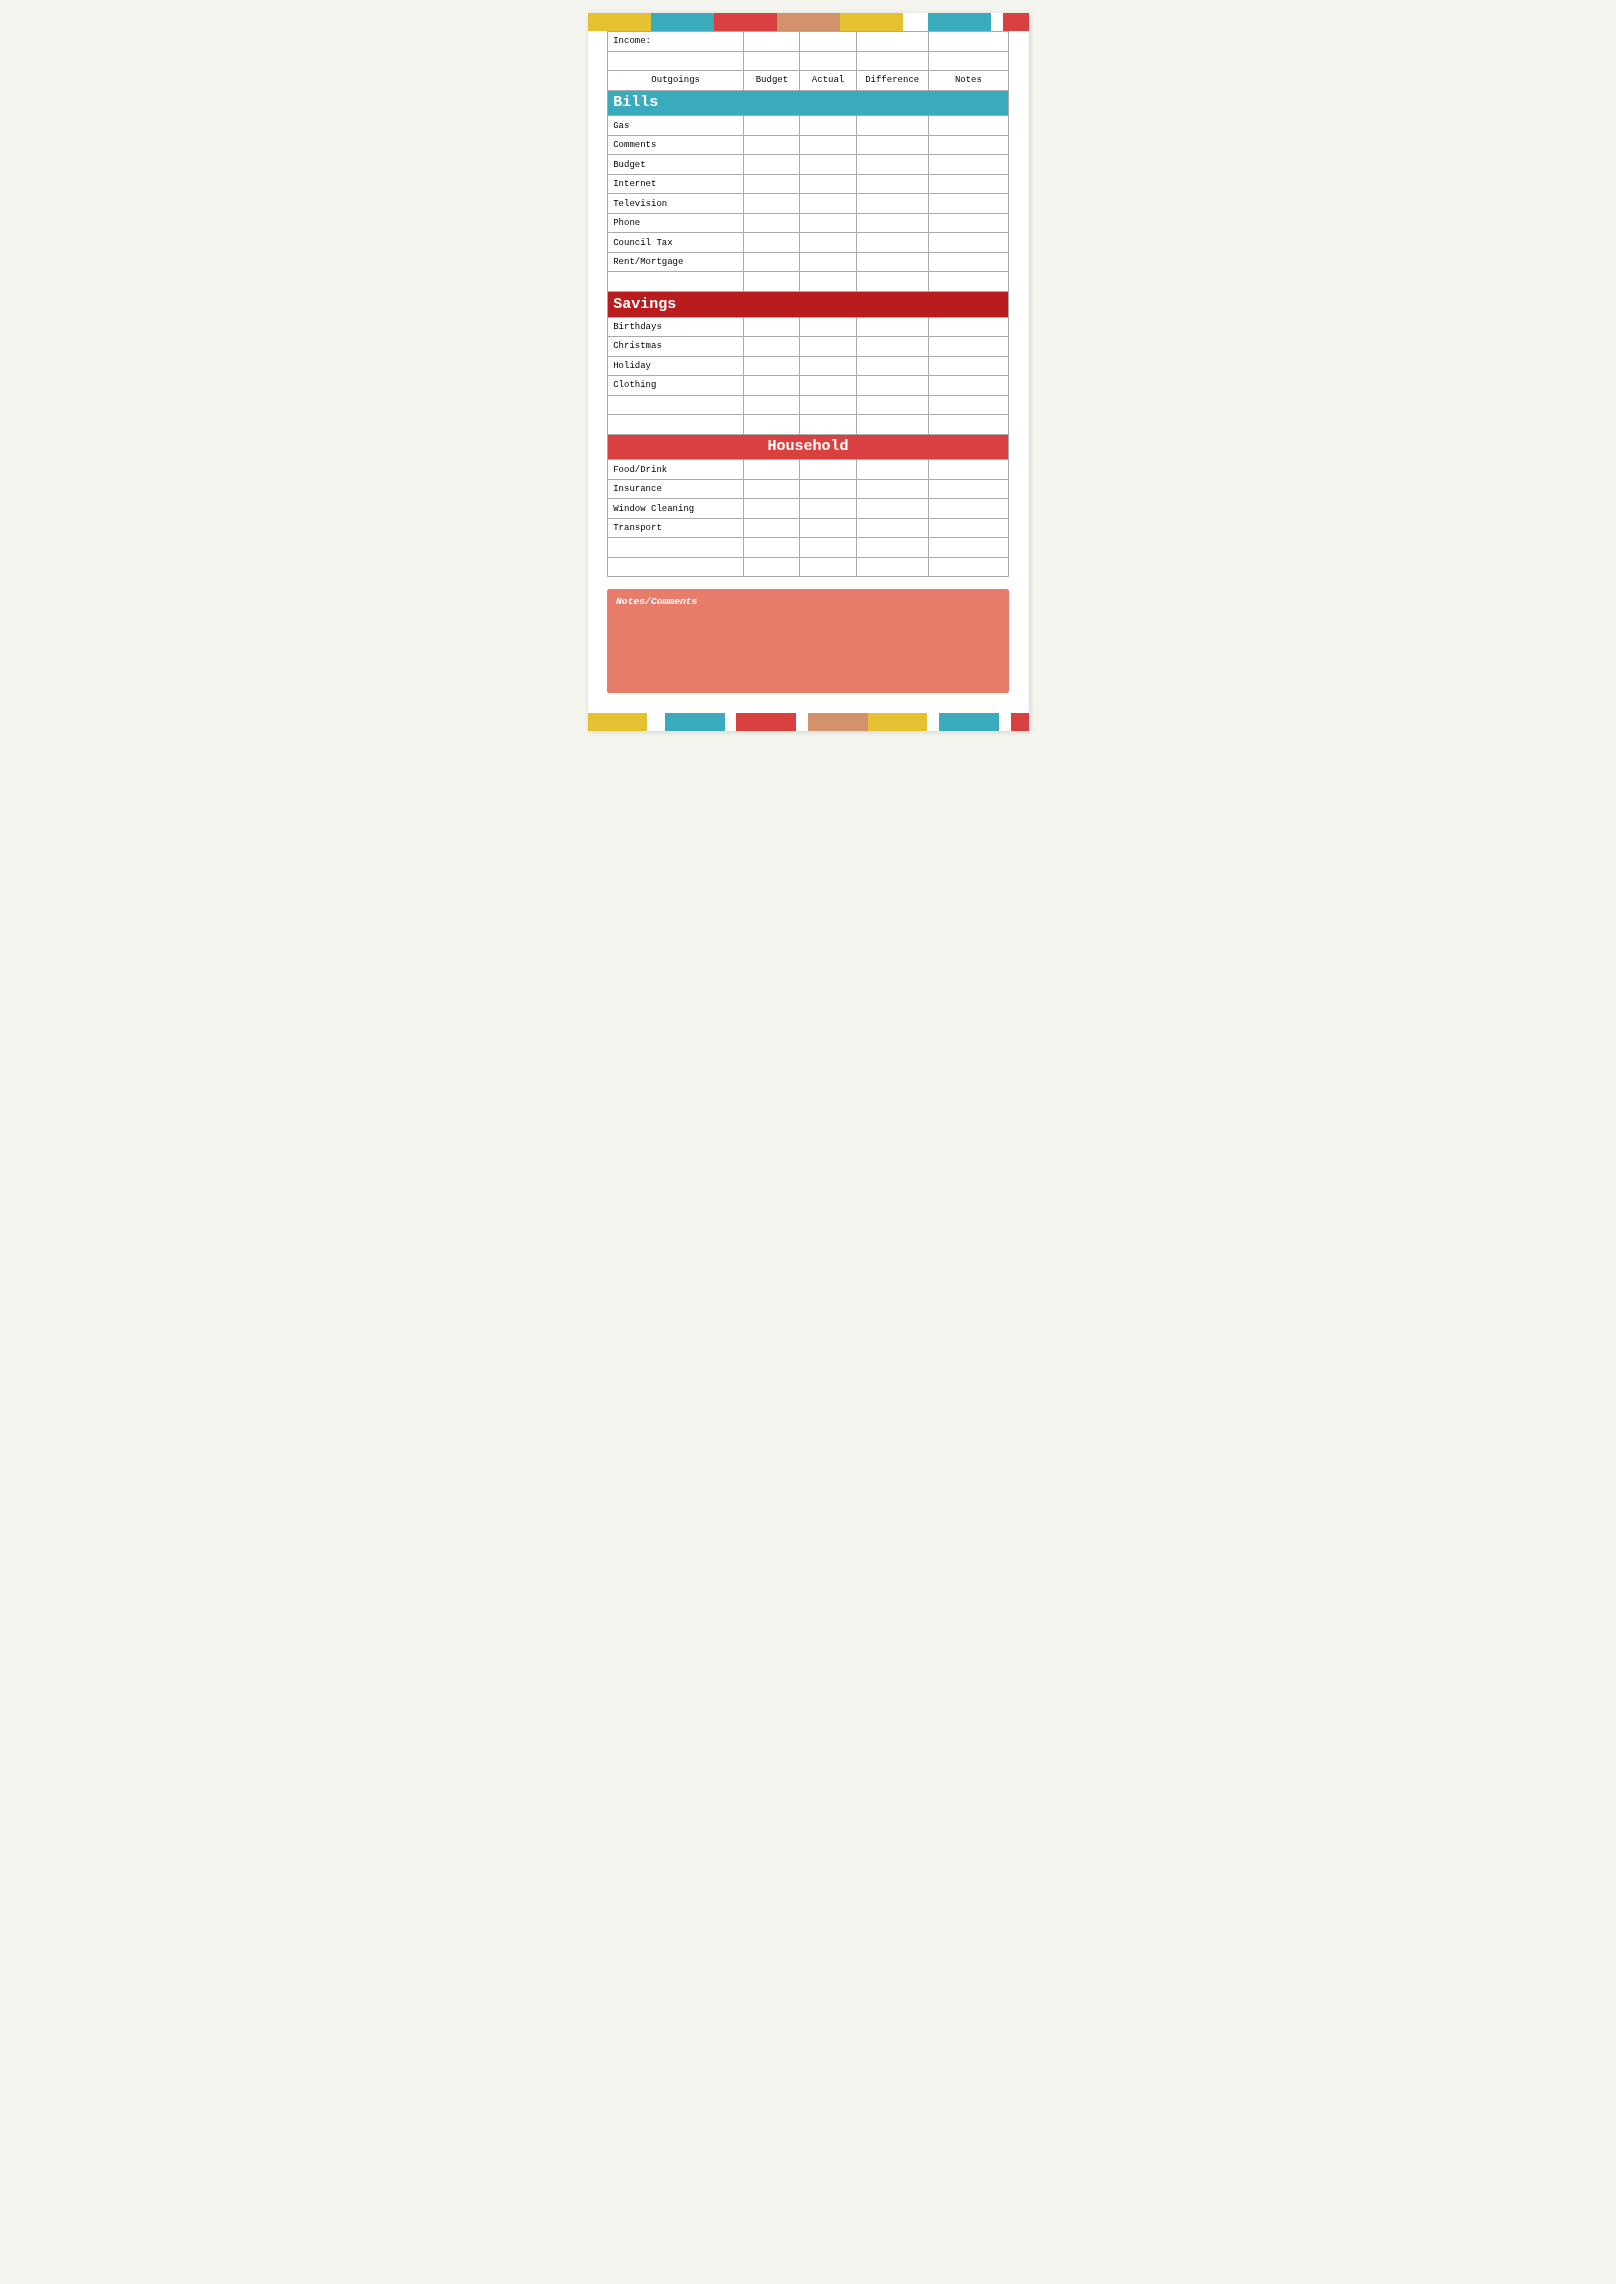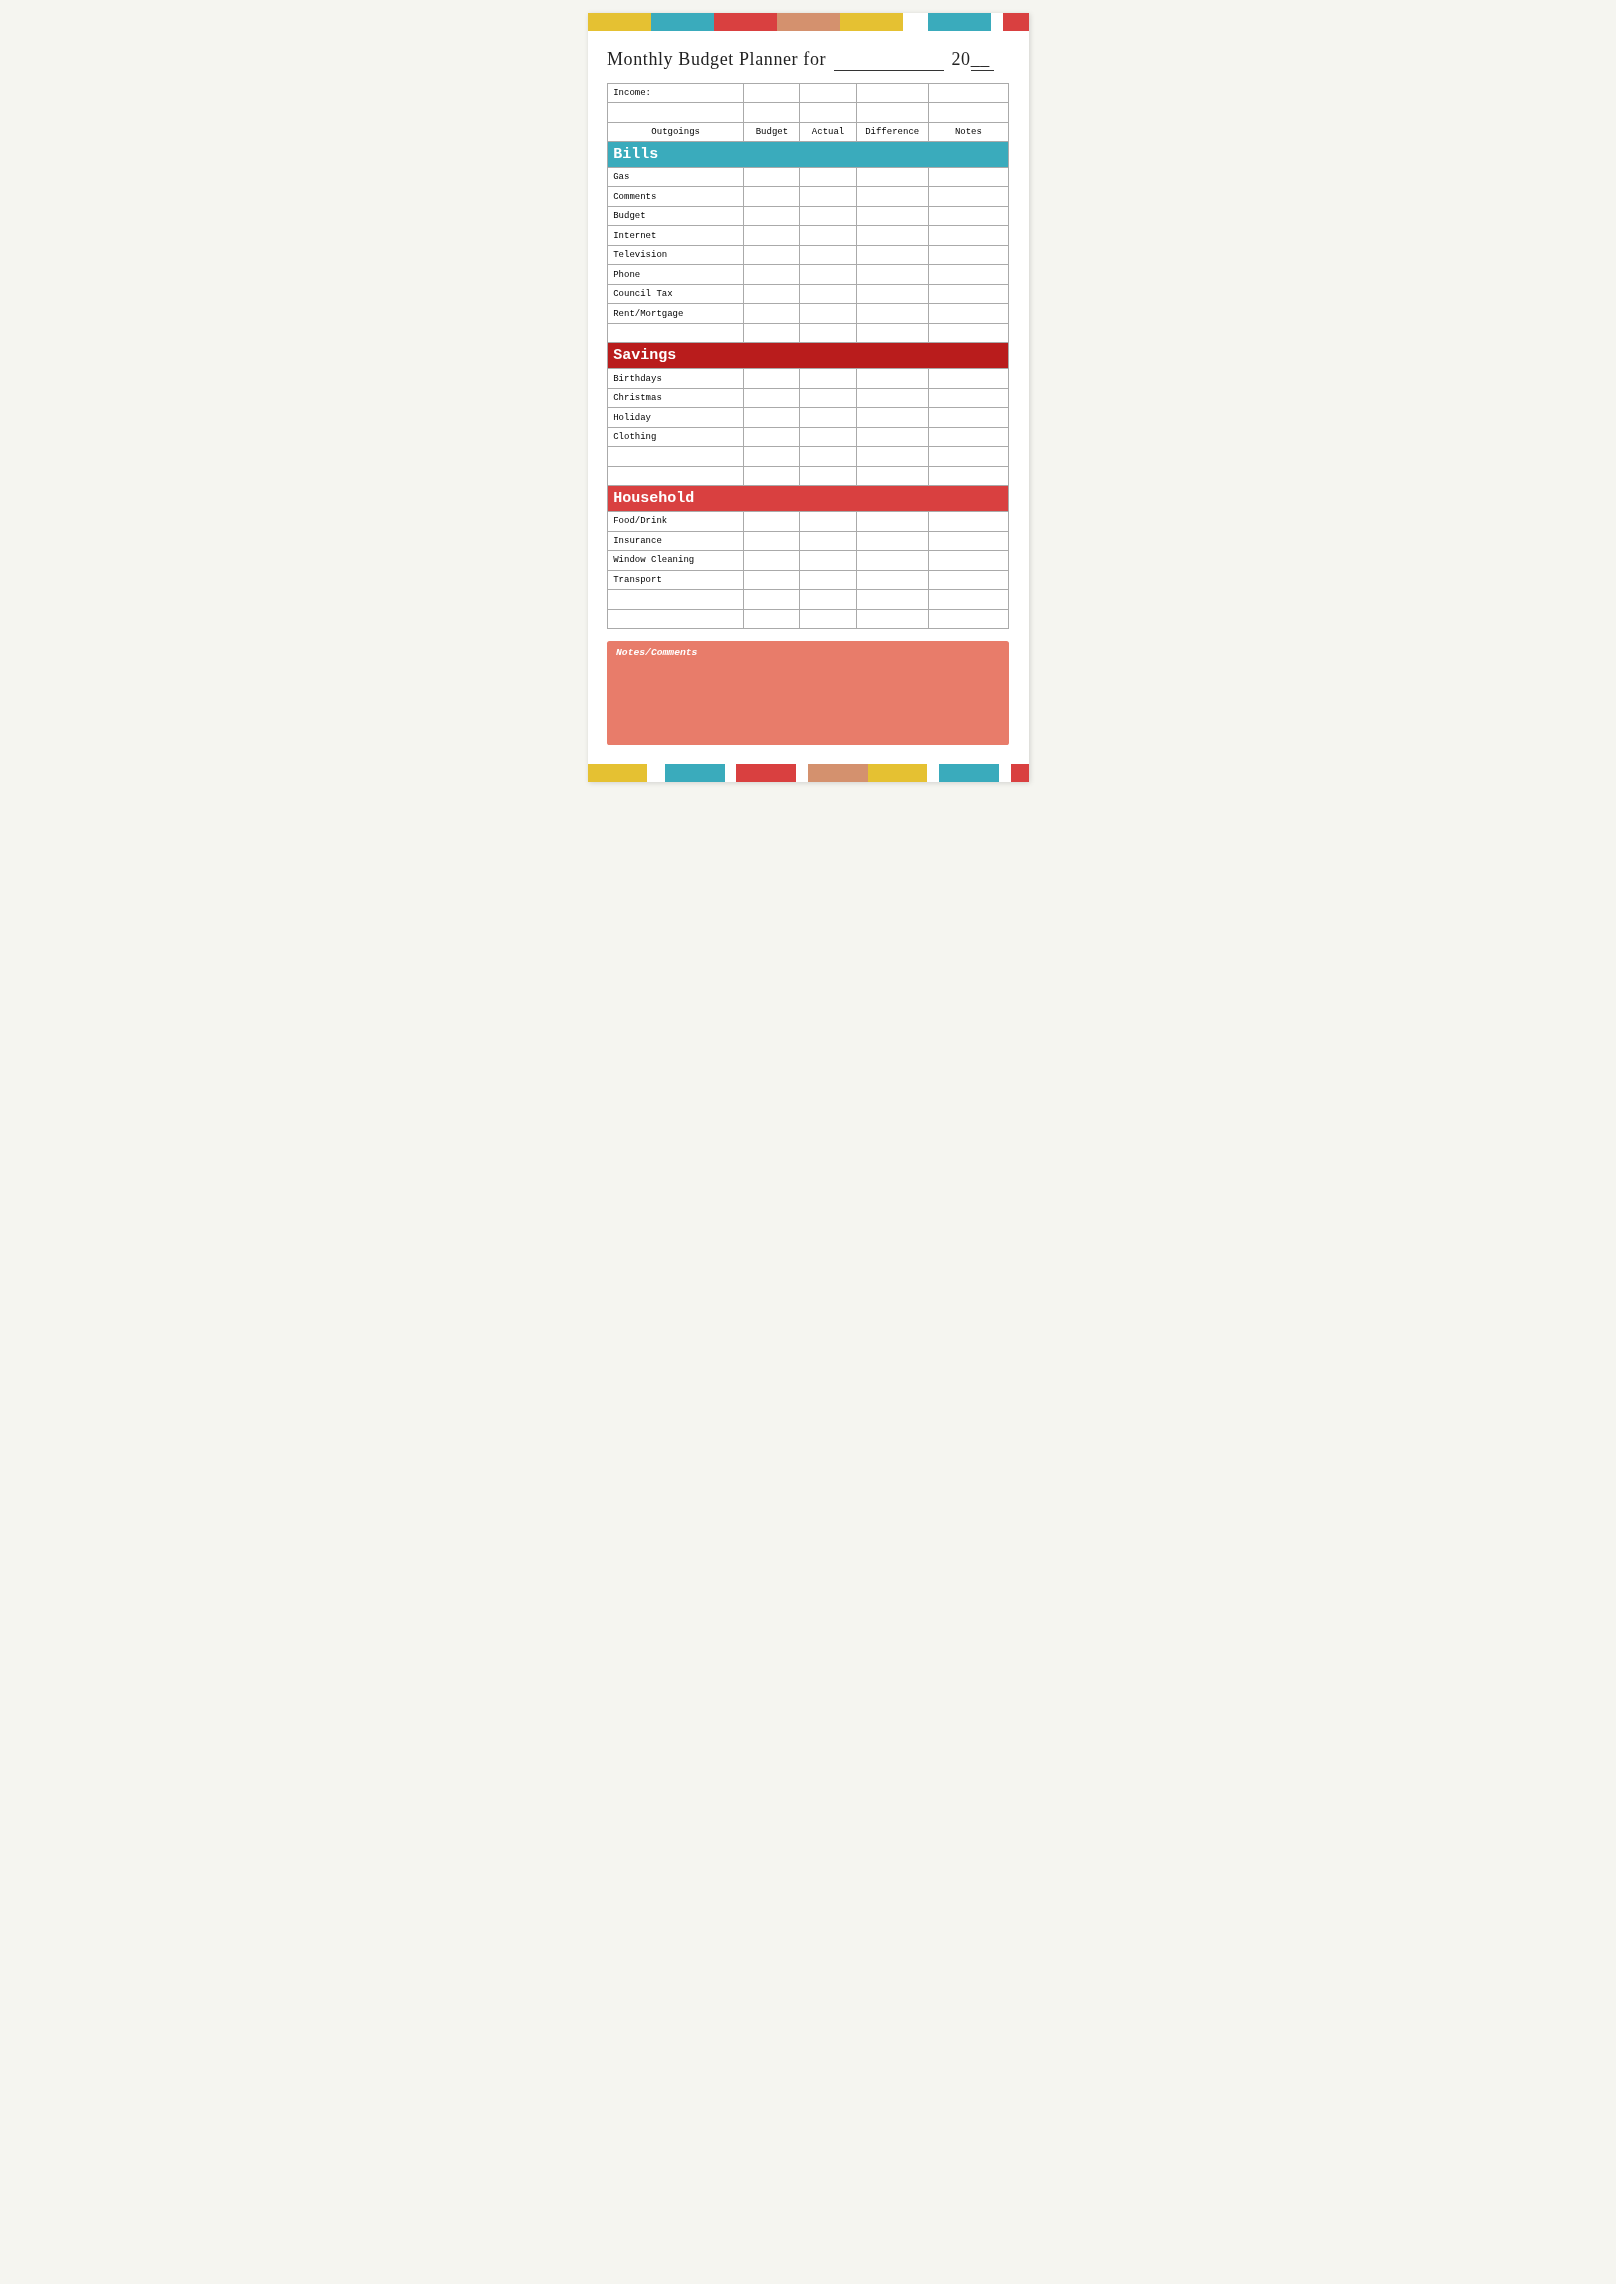--- a/index.html
+++ b/index.html
@@ -83,21 +83,21 @@
 
     .section-header td {
       color: #fff;
       font-weight: bold;
       font-size: 15px;
       padding: 3.9px 5.2px;
     }
 
     .section-bills td { background: #3aabbc; }
     .section-savings td { background: #b91c1c; color: #fff; }
-    .section-household td { background: #d94040; }
+    .section-household td { background: #d94040; text-align: center; }
 
     .row-empty td {
       height: 19.5px;
     }
 
     
     .notes-box {
       width: calc(100% - 39px);
       margin: 11.7px 19.5px 0 19.5px;
       background: #e87c6a;
@@ -130,27 +130,20 @@
     <div class="cb" style="flex:2; background:#3aabbc;"></div>
     <div class="cb" style="flex:2; background:#d94040;"></div>
     <div class="cb" style="flex:2; background:#d4916e;"></div>
     <div class="cb" style="flex:2; background:#e5c132;"></div>
     <div class="cb" style="flex:0.8; background:#fff;"></div>
     <div class="cb" style="flex:2; background:#3aabbc;"></div>
     <div class="cb" style="flex:0.4; background:#fff;"></div>
     <div class="cb" style="flex:0.8; background:#d94040;"></div>
   </div>
 
-  <div class="title-area">
-    <span class="title-text">
-      <span>Monthly Budget Planner for</span>
-      <span style="display:inline-block; border-bottom:1.3px solid #333; min-width:110px; margin: 0 2.6px;">&nbsp;</span>
-      <span>20</span><span style="display:inline-block; border-bottom:1.3px solid #333; min-width:23.4px;">__</span>
-    </span>
-  </div>
 
   <table class="main-table">
 
     <tbody>
         <tr class="row-header">
       <td class="col-label">Income:</td>
       <td class="col-budget"></td>
       <td class="col-actual"></td>
       <td class="col-diff"></td>
       <td class="col-notes"></td>

